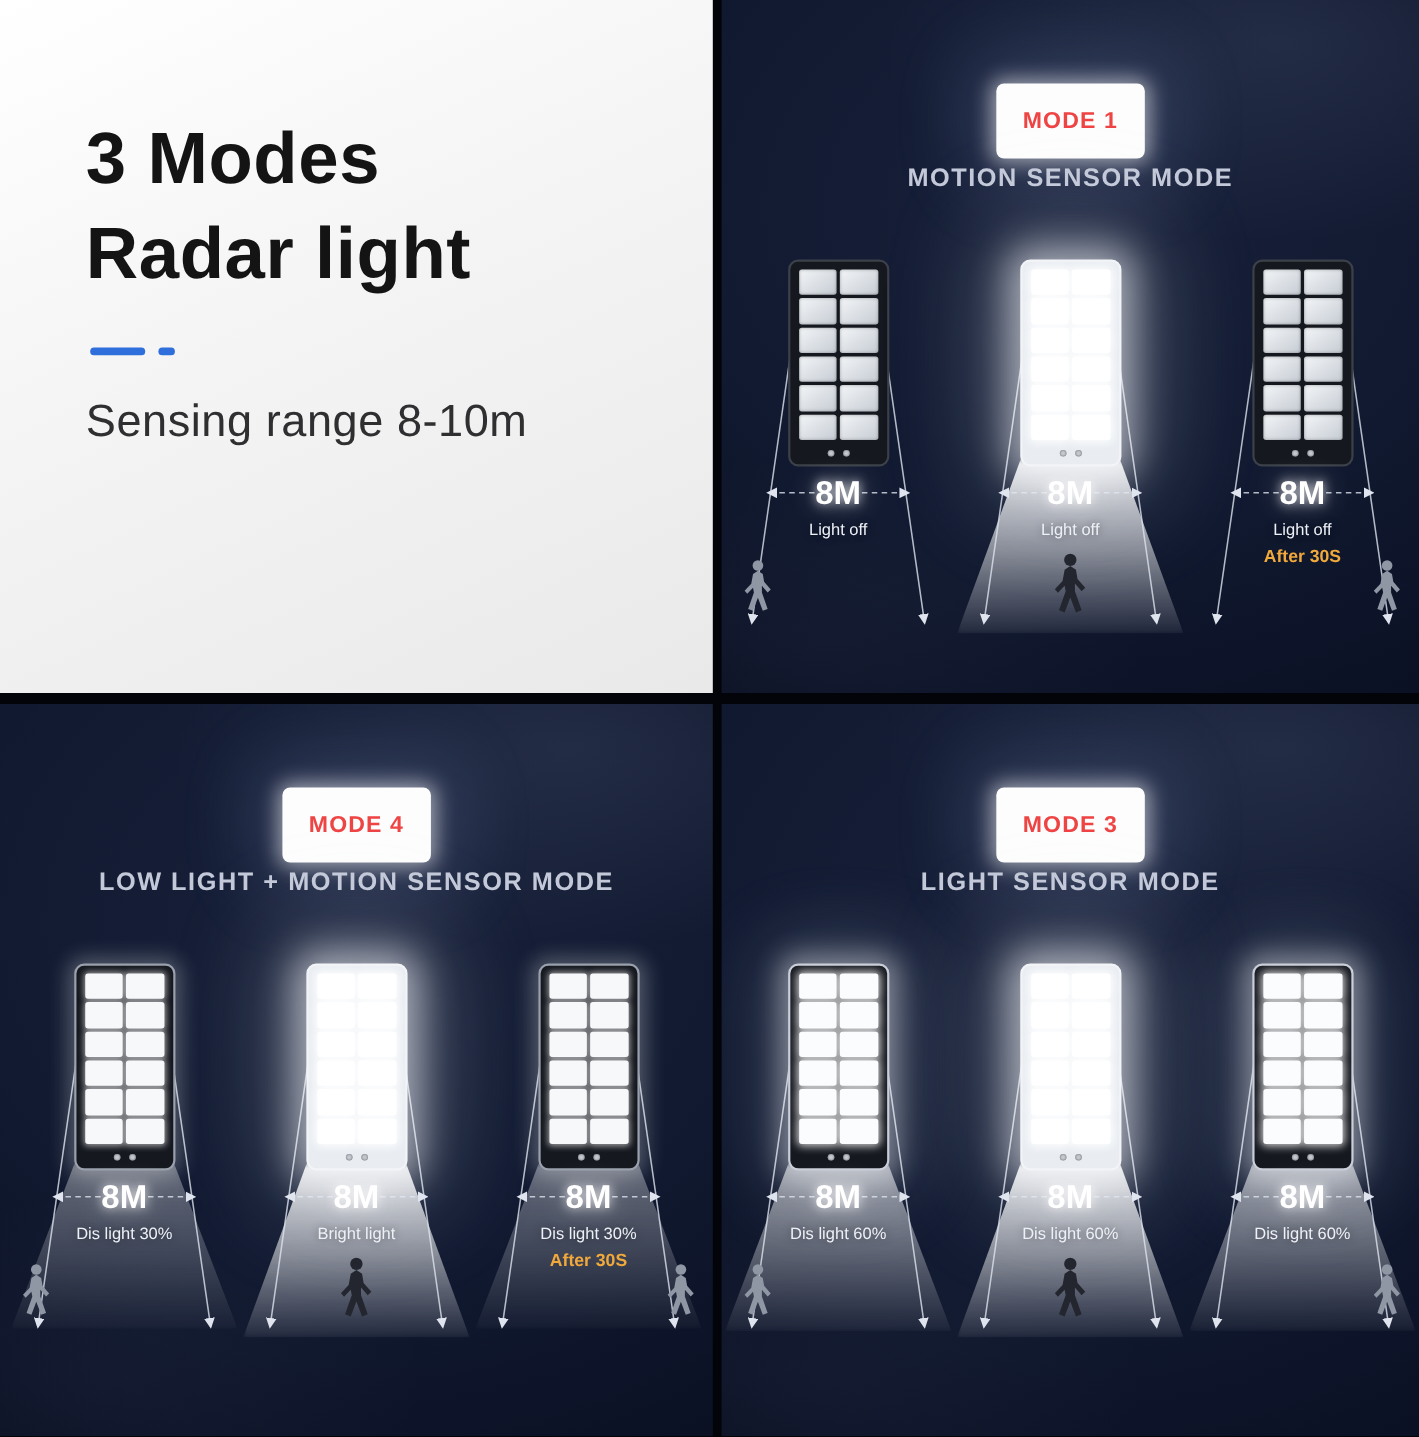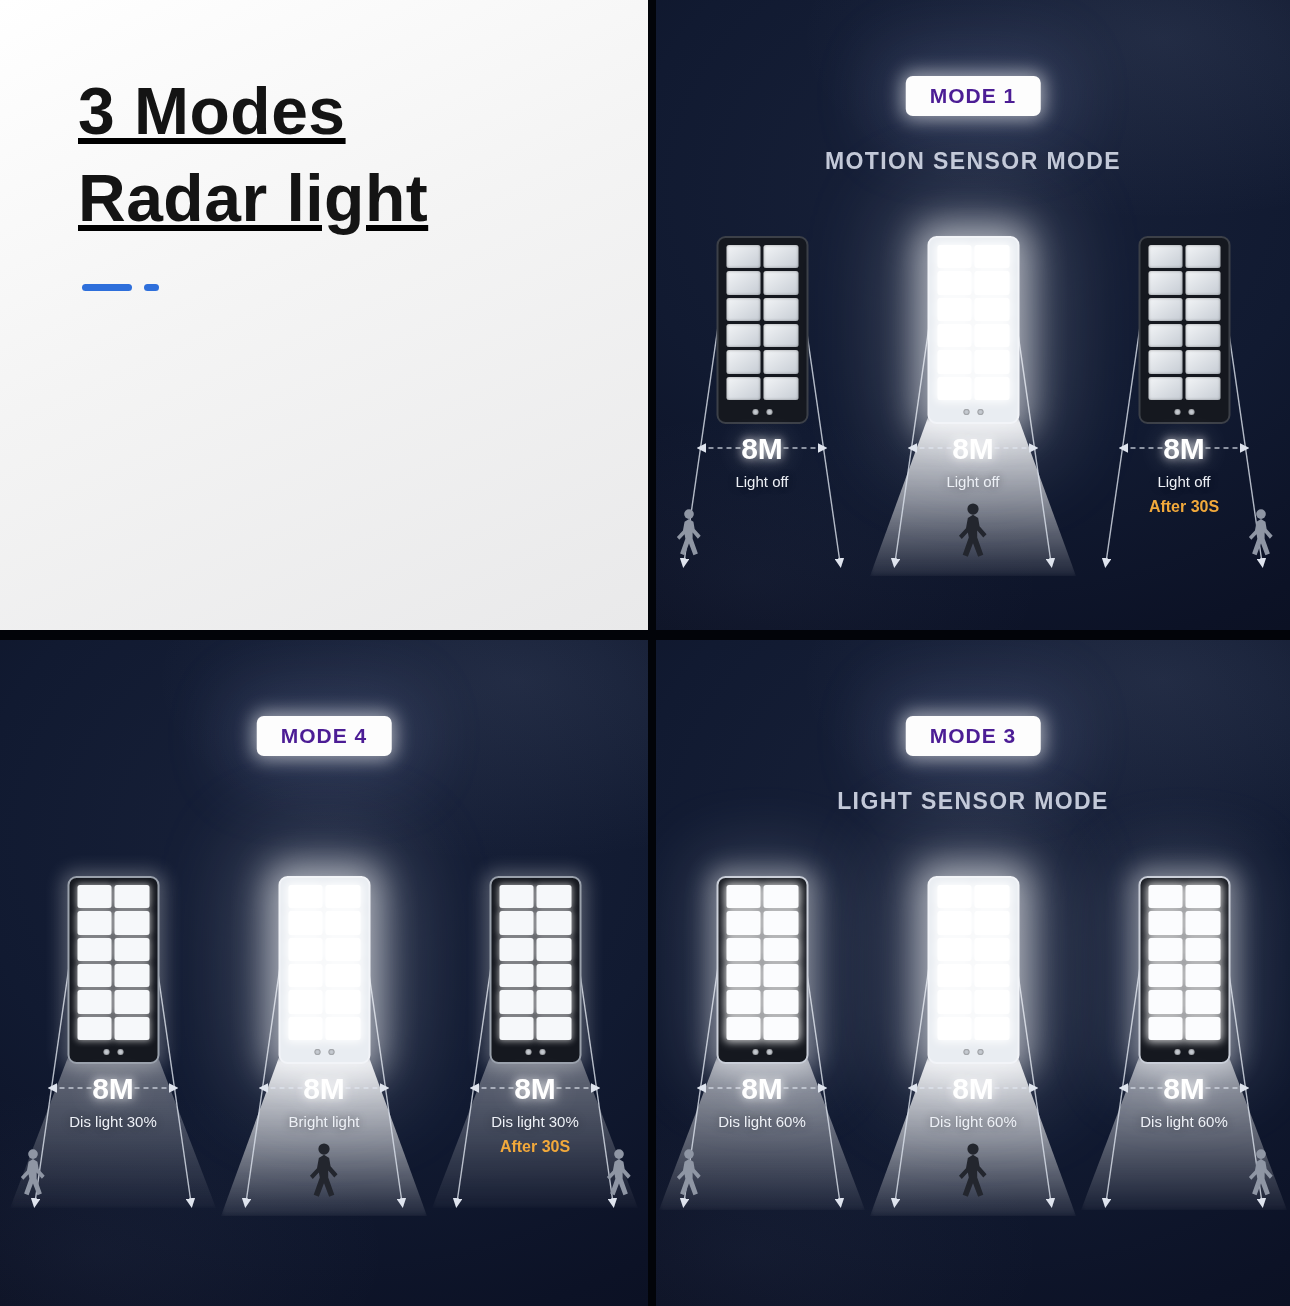--- a/index.html
+++ b/index.html
@@ -8,41 +8,40 @@
     position:relative; width:1290px; height:1306px;
     background:#020409; overflow:hidden;
     display:grid; grid-template-columns:648px 634px; grid-template-rows:630px 666px;
     gap:10px 8px;
     font-family:"Liberation Sans", sans-serif;
   }
 
   
   .intro {
     background:linear-gradient(155deg,#ffffff 0%,#f4f4f4 45%,#e9e9ea 100%);
-    padding:68px 30px 0 78px;
-    text-decoration:underline;
+    padding:100px 30px 0 78px;
   }
   .intro-title { font-size:66px; font-weight:bold; color:#141414; line-height:1.32; letter-spacing:.5px; }
   .accent-dashes { display:flex; gap:12px; align-items:center; margin:42px 0 0 4px; }
   .dash { height:7px; border-radius:3.5px; background:#2e6fdb; }
   .dash.long { width:50px; } .dash.short { width:15px; }
   .intro-sub { margin-top:36px; font-size:41px; color:#2f2f31; letter-spacing:.5px; }
 
   
   .mode-panel {
     position:relative; overflow:hidden;
     background:
       radial-gradient(520px 260px at 80% 6%, rgba(175,190,225,.10), transparent 70%),
       radial-gradient(420px 240px at 15% 92%, rgba(150,165,200,.05), transparent 70%),
       radial-gradient(120% 100% at 50% 30%, #182139 0%, #111a31 45%, #0c1226 75%, #090e1d 100%);
   }
   .badge {
     position:absolute; top:76px; left:50%; transform:translateX(-50%);
-    background:#fdfdfd; color:#4c1d95; font-weight:bold; font-size:21px; letter-spacing:1px;
-    padding:8px 24px; border-radius:7px; white-space:nowrap;
+    background:#fdfdfd; color:#ef4444; font-weight:bold; font-size:21px; letter-spacing:1px;
+    padding:22px 24px; border-radius:7px; white-space:nowrap;
     box-shadow:0 0 18px 4px rgba(255,255,255,.55), 0 0 70px 26px rgba(175,195,255,.16);
   }
   .panel-subtitle {
     position:absolute; top:148px; left:0; right:0; text-align:center;
     color:#c3c9d8; font-weight:bold; font-size:23px; letter-spacing:1.4px;
   }
   .lamp-row { position:absolute; top:236px; left:50%; transform:translateX(-50%); display:flex; }
   .lamp-group { position:relative; width:211px; height:392px; display:flex; flex-direction:column; align-items:center; }
 
   .range-guides { position:absolute; inset:0; width:100%; height:100%; z-index:1; overflow:visible; }
@@ -104,20 +103,21 @@
 
   <section class="intro">
     <div class="intro-title">
       <div>3 Modes</div>
       <div>Radar light</div>
     </div>
     <div class="accent-dashes">
       <span class="dash long"></span>
       <span class="dash short"></span>
     </div>
+    <div class="intro-sub">Sensing range 8-10m</div>
   </section>
 
   <section class="mode-panel">
     <div class="badge">MODE 1</div>
     <div class="panel-subtitle">MOTION SENSOR MODE</div>
     <div class="lamp-row">
 
       <div class="lamp-group">
         <svg class="range-guides" viewBox="0 0 211 392">
           <line x1="74" y1="4" x2="27" y2="330" marker-end="url(#ah)"></line>
@@ -222,20 +222,21 @@
     <div class="person right-edge">
       <svg viewBox="0 0 40 62">
           <circle cx="20" cy="7.5" r="6"></circle>
           <path d="M20 13.5 L14.5 17 L12.5 28 L5 36 L8 39.5 L14.5 32.5 L15.5 38 L9 56.5 L14.5 58.5 L20 44 L25.5 58.5 L31 56.5 L24.5 38 L24.5 30.5 L31 38 L34.5 34.5 L27 26 L25.5 17 Z"></path>
         </svg>
     </div>
   </section>
 
   <section class="mode-panel">
     <div class="badge">MODE 4</div>
+    <div class="panel-subtitle">LOW LIGHT + MOTION SENSOR MODE</div>
     <div class="lamp-row">
 
       <div class="lamp-group">
         <svg class="range-guides" viewBox="0 0 211 392">
           <line x1="74" y1="4" x2="27" y2="330" marker-end="url(#ah)"></line>
           <line x1="137" y1="4" x2="184" y2="330" marker-end="url(#ah)"></line>
           <line class="dashed" x1="84" y1="212" x2="42" y2="212" marker-end="url(#ah)"></line>
           <line class="dashed" x1="127" y1="212" x2="169" y2="212" marker-end="url(#ah)"></line>
         </svg>
         <div class="beam dim30"></div>

